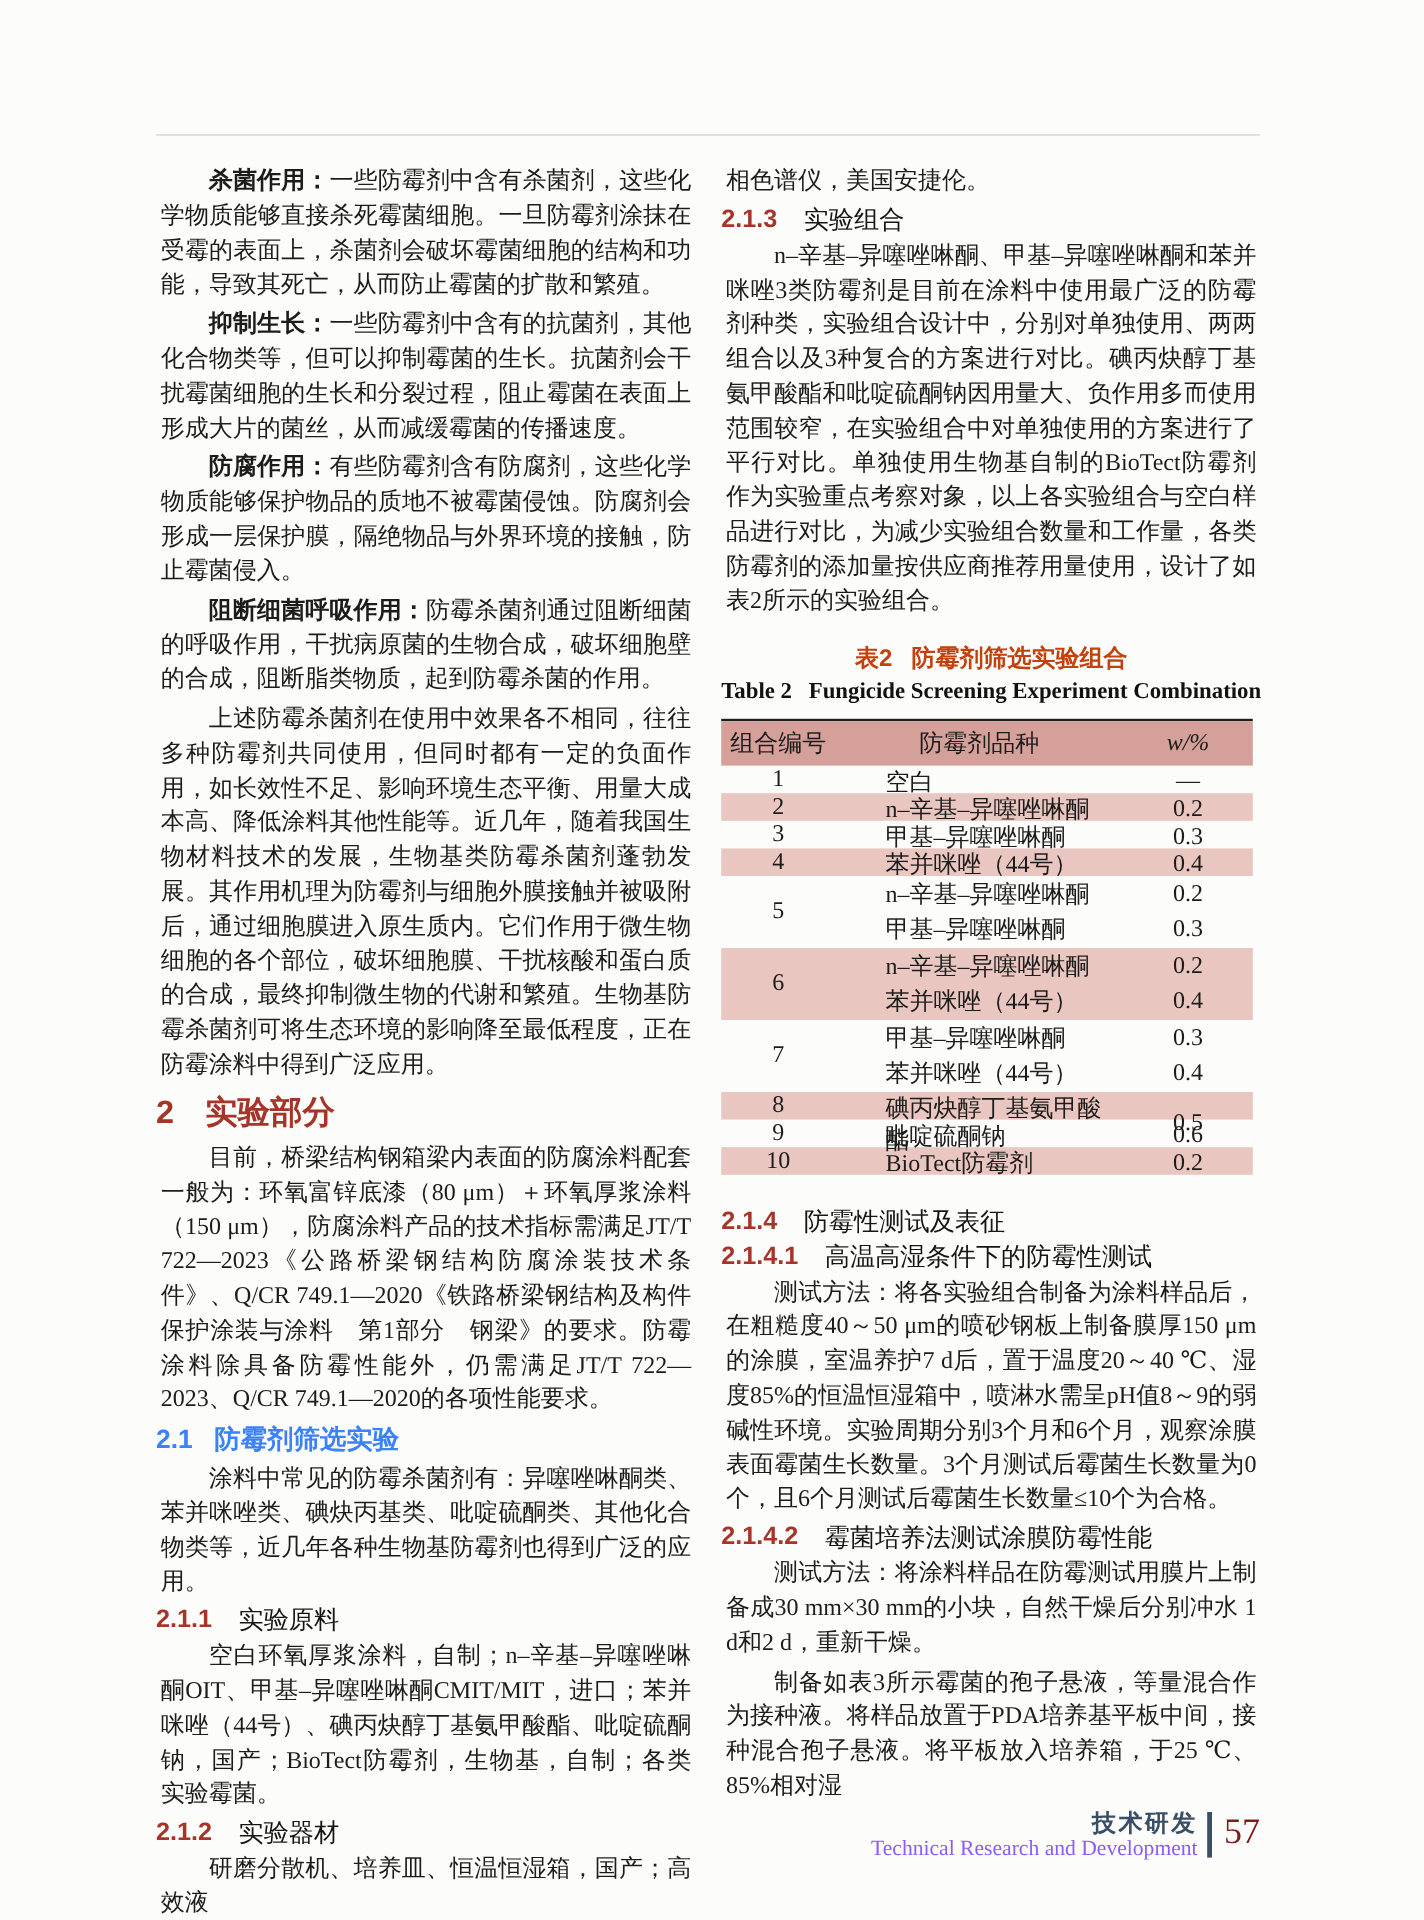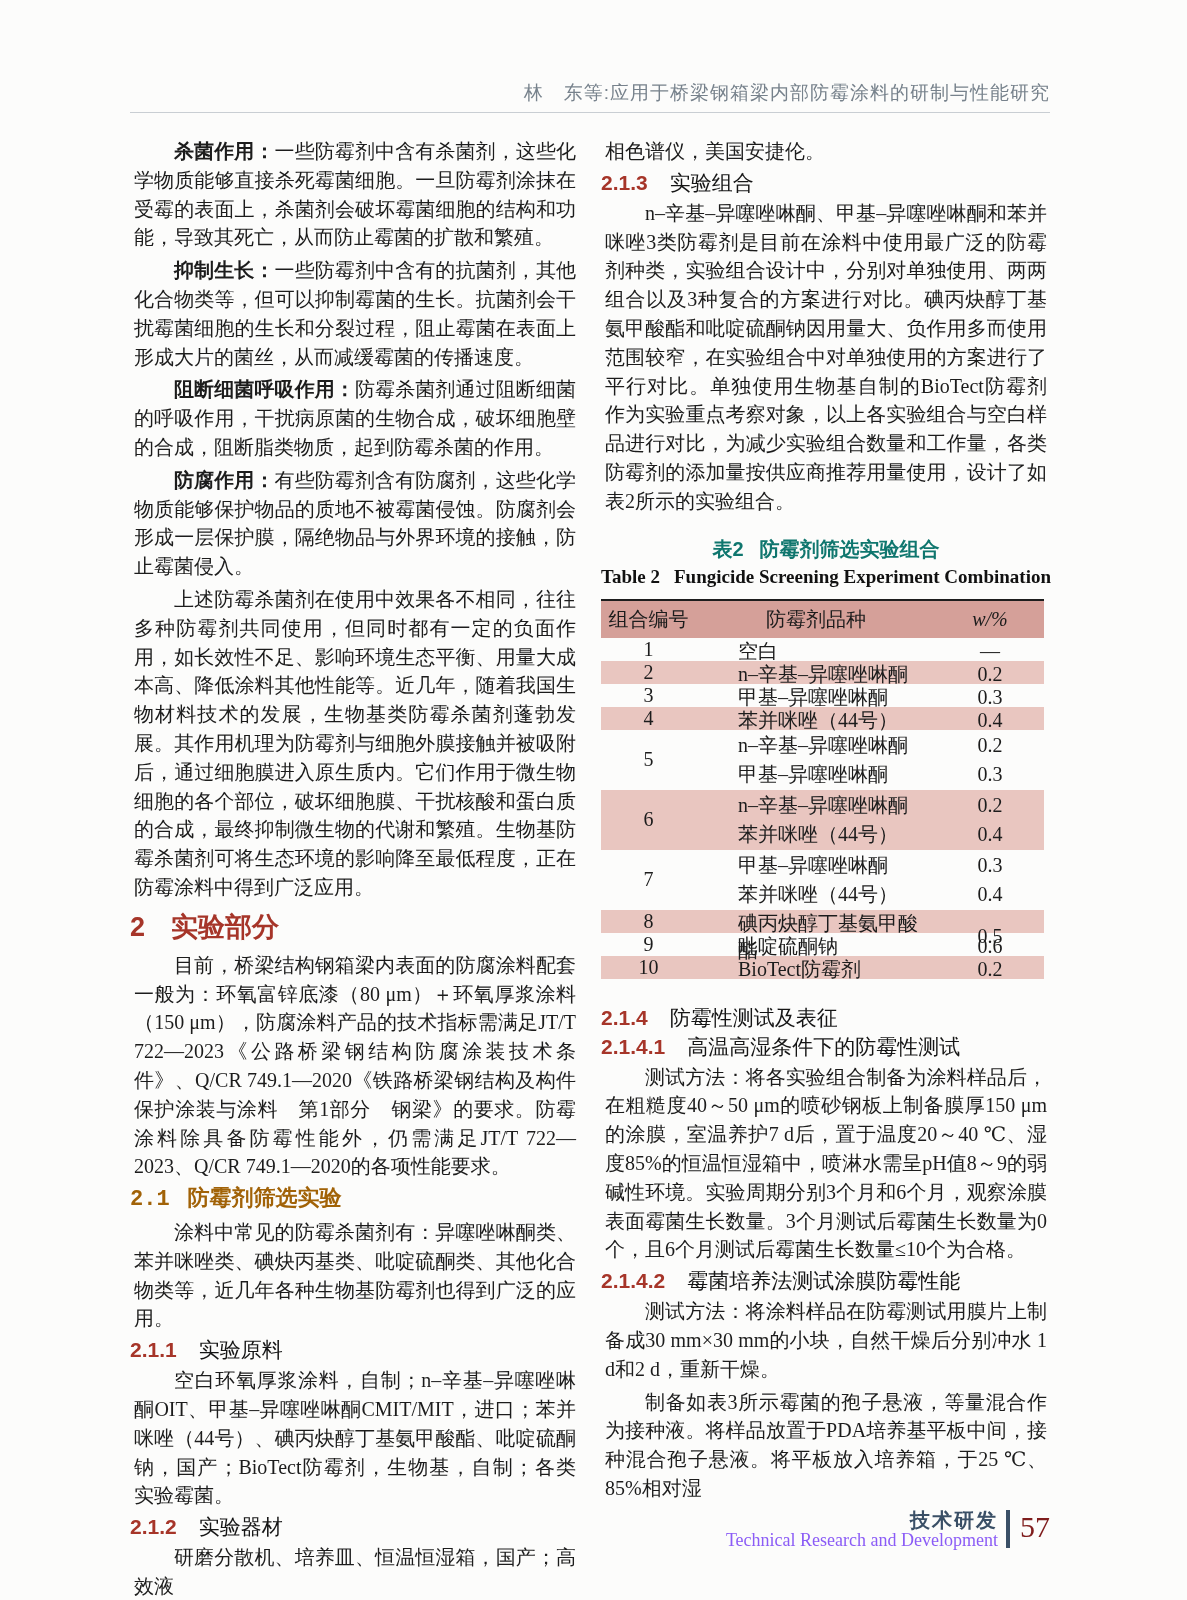--- a/index.html
+++ b/index.html
@@ -30,38 +30,38 @@
   .lead { font-weight:bold; }
 
   
   .sec1 {
     display:flex; align-items:baseline; color:#a63529; font-weight:bold;
     font-family:"Liberation Sans","DejaVu Sans",sans-serif;
     font-size:27px; line-height:30px; margin:10px 0 9px;
   }
   .sec1 .hnum { margin-right:26px; }
   .sec2 {
-    display:flex; align-items:center; color:#a16207; font-weight:bold;
-    font-family:Liberation Mono, monospace;
+    display:flex; align-items:center; color:#3b82f6; font-weight:bold;
+    font-family:Liberation Sans, sans-serif;
     font-size:22px; line-height:24px; margin:7px 0 6px;
   }
   .sec2 .hnum { margin-right:18px; }
   .sec3 { display:flex; align-items:flex-start; font-size:21px; line-height:24px; margin:5px 0 4px; }
   .sec3 .hnum {
     color:#a63529; font-family:"Liberation Sans","DejaVu Sans",sans-serif;
     font-weight:bold; margin-right:22px; font-size:21px;
   }
   .sec3 .htitle { color:#151515; }
 
   
   .tbl-wrap { margin-top:20px; }
   .tbl-title-zh {
     display:flex; justify-content:center; align-items:baseline;
     font-family:"Liberation Sans","DejaVu Sans",sans-serif;
-    font-weight:bold; font-size:20px; line-height:26px; color:#0f766e;
+    font-weight:bold; font-size:20px; line-height:26px; color:#c2410c;
   }
   .tbl-title-zh .tnum { margin-right:16px; }
   .tbl-title-en {
     display:flex; justify-content:center; align-items:baseline;
     font-weight:bold; font-size:19px; line-height:26px; margin-top:2px; color:#111;
   }
   .tbl-title-en .tnum { margin-right:14px; }
   .tbl { margin-top:9px; border-top:2px solid #1d1d1d; width:443px; }
   .thead {
     display:grid; grid-template-columns:95px 1fr 108px; align-items:center;
@@ -87,28 +87,27 @@
   }
   .f-en { font-size:18px; color:#8b5cf6; line-height:15px; margin-top:2px; }
   .f-bar { width:4px; height:38px; background:#3a4f66; margin:0 10px 0 8px; }
   .f-num { font-size:30px; color:#7f1d1d; line-height:30px; padding-bottom:6px; }
 </style>
 </head>
 <body>
 
 <div class="page">
 
-  <div class="running-head">林　东等:应用于桥梁钢箱梁内部防霉涂料的研制与性能研究</div>
   <div class="head-rule"></div>
 
   <div class="col col-left">
     <p class="body"><span class="lead">杀菌作用：</span><span>一些防霉剂中含有杀菌剂，这些化学物质能够直接杀死霉菌细胞。一旦防霉剂涂抹在受霉的表面上，杀菌剂会破坏霉菌细胞的结构和功能，导致其死亡，从而防止霉菌的扩散和繁殖。</span></p>
     <p class="body"><span class="lead">抑制生长：</span><span>一些防霉剂中含有的抗菌剂，其他化合物类等，但可以抑制霉菌的生长。抗菌剂会干扰霉菌细胞的生长和分裂过程，阻止霉菌在表面上形成大片的菌丝，从而减缓霉菌的传播速度。</span></p>
+    <p class="body"><span class="lead">防腐作用：</span><span>有些防霉剂含有防腐剂，这些化学物质能够保护物品的质地不被霉菌侵蚀。防腐剂会形成一层保护膜，隔绝物品与外界环境的接触，防止霉菌侵入。</span></p>
     <p class="body"><span class="lead">阻断细菌呼吸作用：</span><span>防霉杀菌剂通过阻断细菌的呼吸作用，干扰病原菌的生物合成，破坏细胞壁的合成，阻断脂类物质，起到防霉杀菌的作用。</span></p>
-    <p class="body"><span class="lead">防腐作用：</span><span>有些防霉剂含有防腐剂，这些化学物质能够保护物品的质地不被霉菌侵蚀。防腐剂会形成一层保护膜，隔绝物品与外界环境的接触，防止霉菌侵入。</span></p>
     <p class="body"><span>上述防霉杀菌剂在使用中效果各不相同，往往多种防霉剂共同使用，但同时都有一定的负面作用，如长效性不足、影响环境生态平衡、用量大成本高、降低涂料其他性能等。近几年，随着我国生物材料技术的发展，生物基类防霉杀菌剂蓬勃发展。其作用机理为防霉剂与细胞外膜接触并被吸附后，通过细胞膜进入原生质内。它们作用于微生物细胞的各个部位，破坏细胞膜、干扰核酸和蛋白质的合成，最终抑制微生物的代谢和繁殖。生物基防霉杀菌剂可将生态环境的影响降至最低程度，正在防霉涂料中得到广泛应用。</span></p>
 
     <div class="sec1">
       <span class="hnum">2</span>
       <span class="htitle">实验部分</span>
     </div>
     <p class="body">目前，桥梁结构钢箱梁内表面的防腐涂料配套一般为：环氧富锌底漆（80 μm）＋环氧厚浆涂料（150 μm），防腐涂料产品的技术指标需满足JT/T 722—2023《公路桥梁钢结构防腐涂装技术条件》、Q/CR 749.1—2020《铁路桥梁钢结构及构件保护涂装与涂料　第1部分　钢梁》的要求。防霉涂料除具备防霉性能外，仍需满足JT/T 722—2023、Q/CR 749.1—2020的各项性能要求。</p>
 
     <div class="sec2">
       <span class="hnum">2.1</span>

